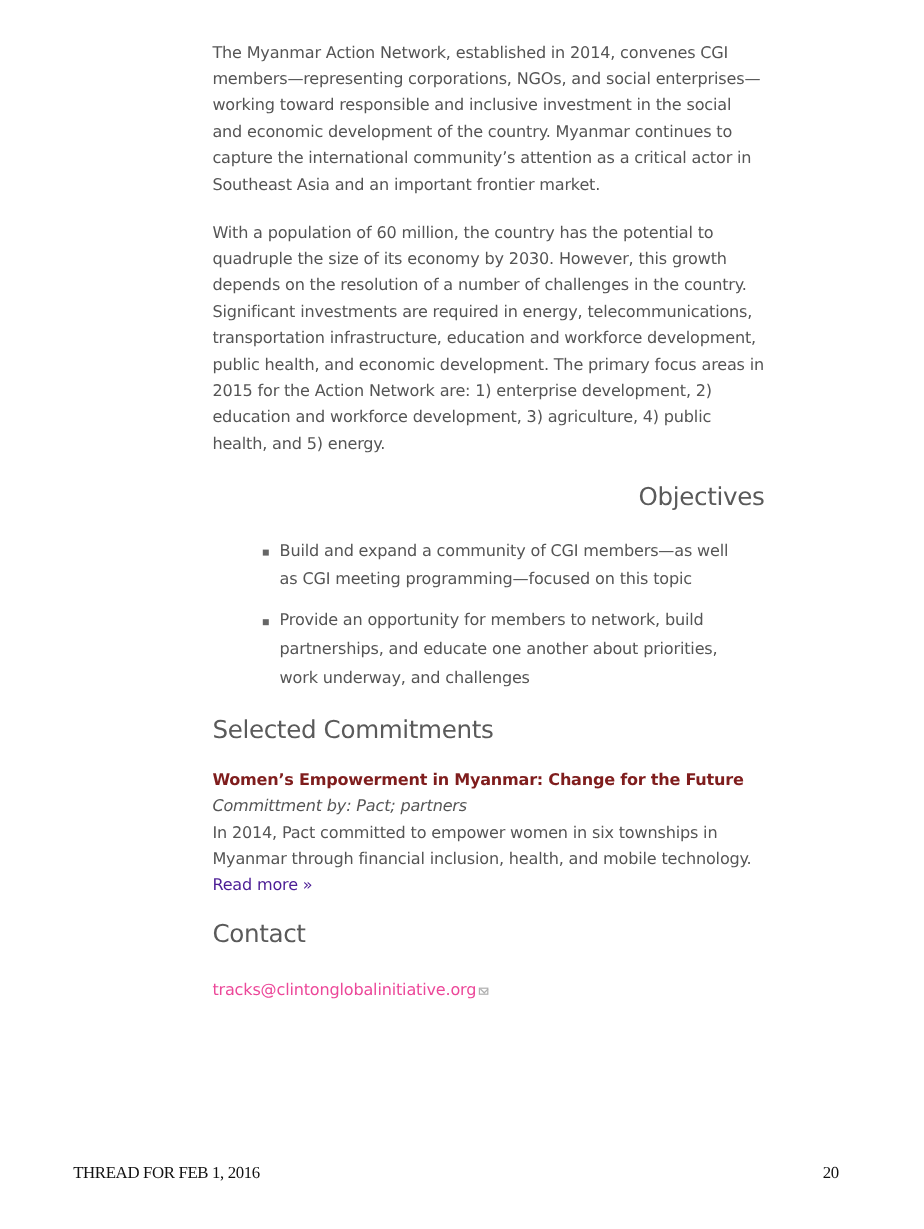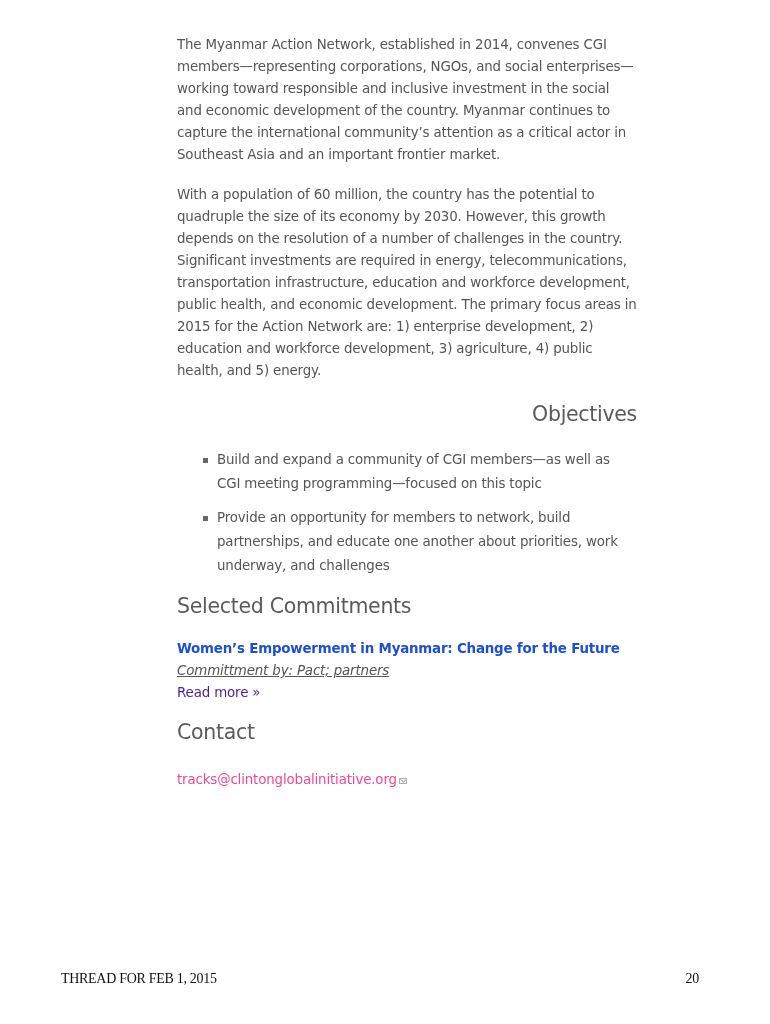--- a/index.html
+++ b/index.html
@@ -32,51 +32,50 @@
       font-weight: normal;
       font-size: 20.5px;
       color: #5a5a5a;
       margin: 0;
       line-height: 28px;
       letter-spacing: -0.3px;
     }
     .h-objectives { margin-top: 12px; margin-bottom: 20px; text-align: right; }
     ul.objectives {
       list-style: none;
-      margin: 0;
+      margin: 16px;
       padding: 0 0 0 40px;
     }
     ul.objectives li {
       position: relative;
       margin: 0 0 10px 0;
       line-height: 24px;
       padding-right: 10px;
     }
     ul.objectives li .bullet {
       position: absolute;
       left: -14px;
       top: 10px;
       width: 5px;
       height: 5px;
       background: #666666;
     }
     .h-commitments { margin-top: 14px; margin-bottom: 18px; }
     .commit-title {
       display: block;
       font-weight: bold;
-      color: #1d4ed8;
+      color: #7f1d1d;
       text-decoration: none;
       font-size: 13.4px;
       line-height: 22px;
       letter-spacing: -0.2px;
     }
     .commit-by {
       font-style: italic;
       display: block;
-      text-decoration: underline;
     }
     .commit-desc {
       display: block;
     }
     .read-more {
       color: #4c1d95;
       text-decoration: none;
       display: inline-block;
     }
     .h-contact { margin-top: 14px; margin-bottom: 23px; }
@@ -132,23 +131,24 @@
     <li>
       <span class="bullet"></span>
       <span>Provide an opportunity for members to network, build partnerships, and educate one another about priorities, work underway, and challenges</span>
     </li>
   </ul>
 
   <h2 class="h-commitments">Selected Commitments</h2>
   <div>
     <a class="commit-title" href="#">Women’s Empowerment in Myanmar: Change for the Future</a>
     <span class="commit-by">Committment by: Pact; partners</span>
+    <span class="commit-desc">In 2014, Pact committed to empower women in six townships in Myanmar through financial inclusion, health, and mobile technology.</span>
     <a class="read-more" href="#">Read more »</a>
   </div>
 
   <h2 class="h-contact">Contact</h2>
   <div>
     <a class="email-link" href="#">tracks@clintonglobalinitiative.org</a><span class="mail-icon"></span>
   </div>
 </div>
 
-<div class="footer-left">THREAD FOR FEB 1, 2015</div>
+<div class="footer-left">THREAD FOR FEB 1, 2016</div>
 <div class="footer-right">20</div>
 
 </body></html>

